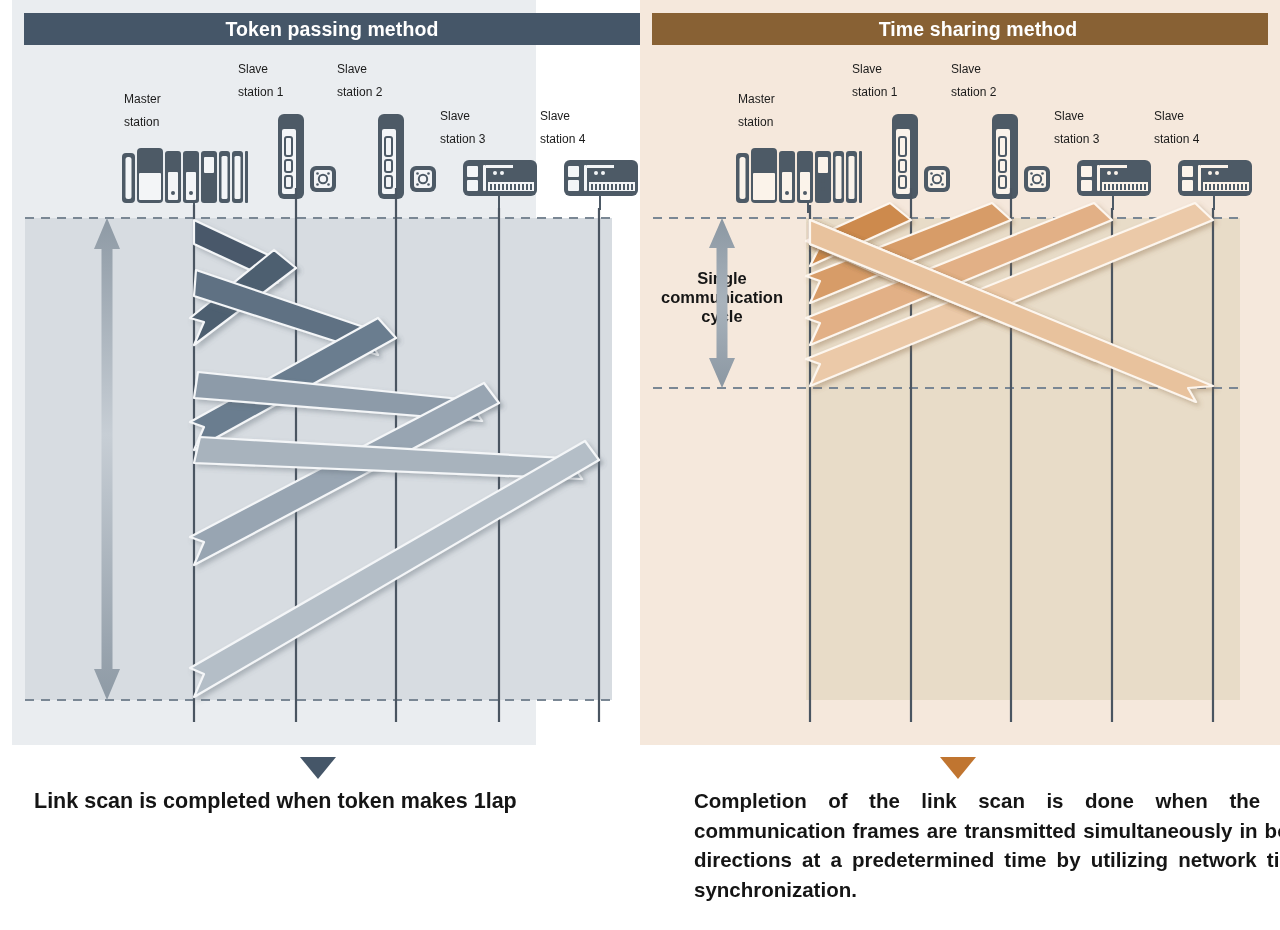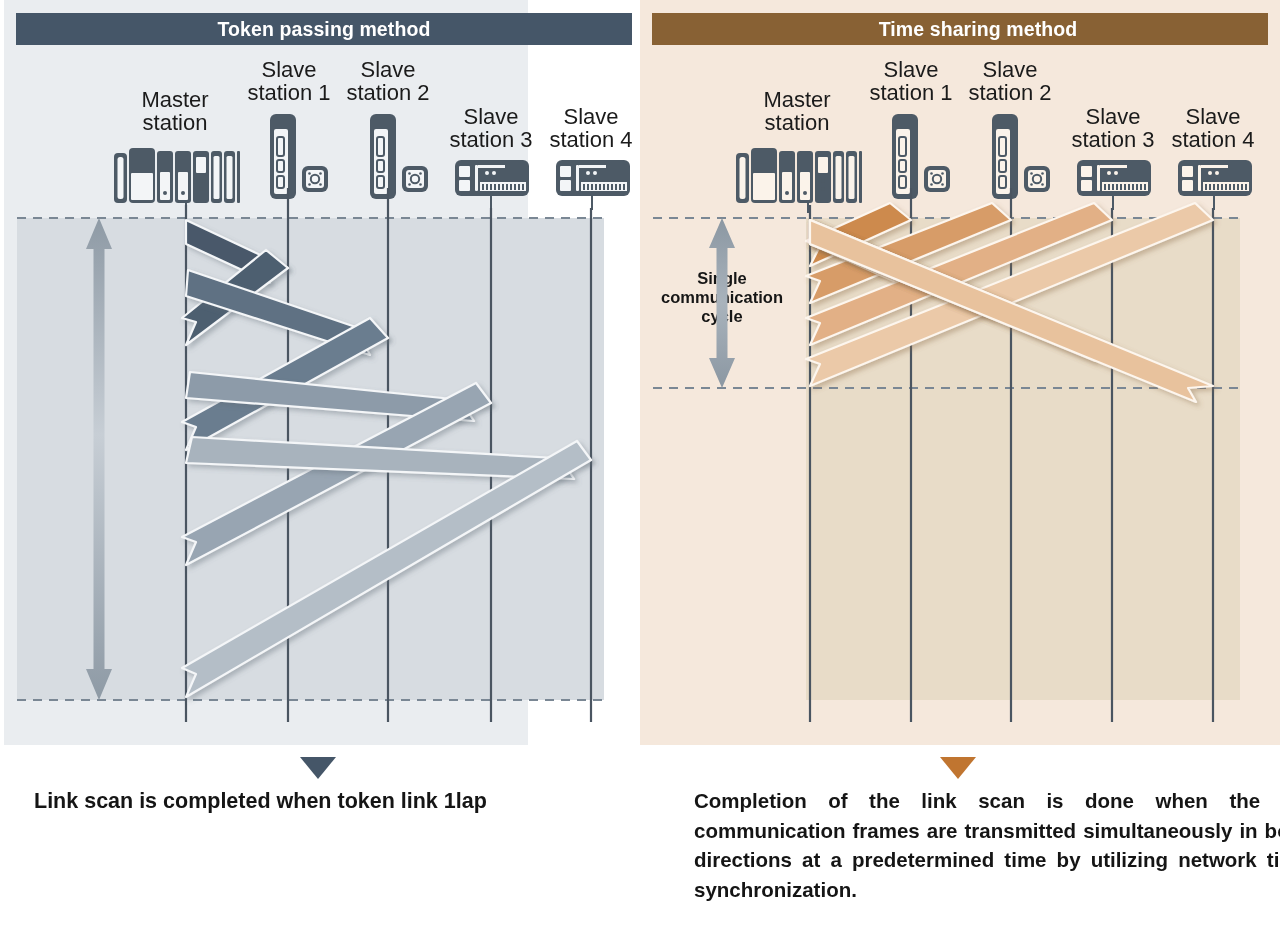--- a/index.html
+++ b/index.html
@@ -5,37 +5,37 @@
   * { box-sizing: border-box; margin: 0; padding: 0; }
   html, body {
     width: 1280px; height: 930px;
     background: #ffffff;
     font-family: "Liberation Sans", sans-serif;
     overflow: hidden;
   }
   #root { position: relative; width: 1280px; height: 930px; }
 
   .panel { position: absolute; top: 0; height: 745px; }
-  .panel.left  { left: 4px;   width: 524px; background: #eaedf0; }
+  .panel.left  { left: 12px;   width: 524px; background: #eaedf0; }
   .panel.right { left: 640px; width: 640px; background: #f5e8dc; }
 
   .hdr {
     position: absolute; left: 12px; top: 13px; width: 616px; height: 32px;
     display: flex; align-items: center; justify-content: center;
     color: #ffffff; font-size: 19.5px; font-weight: bold;
     letter-spacing: .1px;
   }
   .panel.left  .hdr { background: #455668; }
   .panel.right .hdr { background: #886134; padding-left: 36px; }
 
   .plot { position: absolute; overflow: visible; }
 
   .stalabel {
-    position: absolute; text-align: center;
-    font-size: 22px; line-height: 23px; color: #1b1b1b;
+    position: absolute; text-align: left;
+    font-size: 12px; line-height: 23px; color: #1b1b1b;
     white-space: pre; font-weight: normal;
   }
 
   .cyclabel {
     position: absolute; text-align: center;
     font-size: 16.5px; line-height: 19px; font-weight: bold; color: #161616;
     white-space: pre;
   }
 
   .caption {
@@ -463,16 +463,16 @@
 
       <g filter="url(#rsh)">
         <path d="M170,220 L573,386 L548,388 L556,402 L170,244 Z" fill="#e8c29d" stroke="#fdf6ee" stroke-width="2.2" stroke-linejoin="round"></path>
       </g>
     </svg>
   </div>
 
   <div class="tri l"></div>
   <div class="tri r"></div>
 
-  <div class="caption left">Link scan is completed when token link 1lap</div>
+  <div class="caption left">Link scan is completed when token makes 1lap</div>
   <div class="caption right">Completion of the link scan is done when the I/O communication frames are transmitted simultaneously in both directions at a predetermined time by utilizing network time synchronization.</div>
 
 </div>
 
 </body></html>

